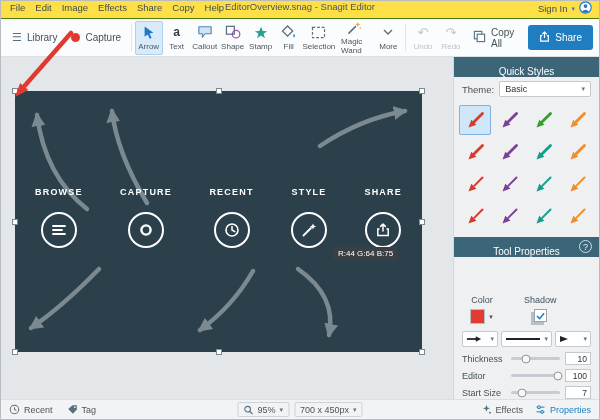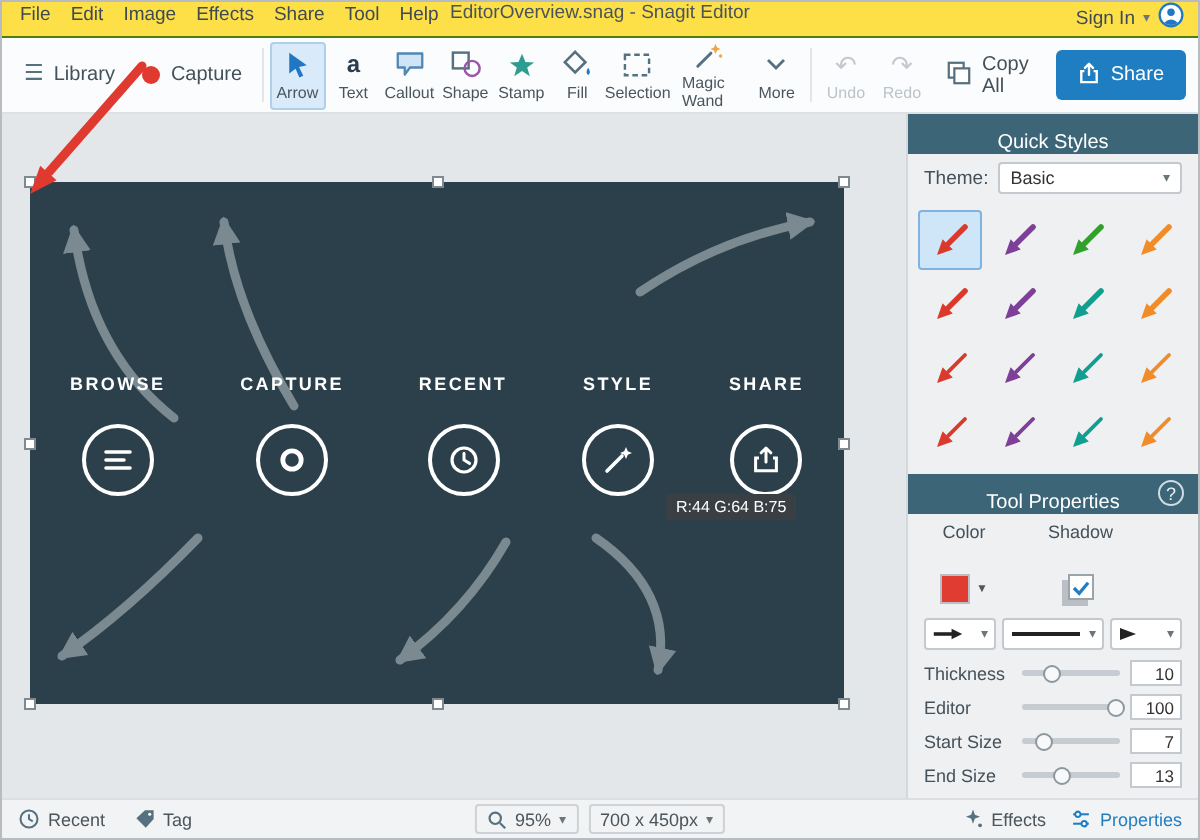--- a/index.html
+++ b/index.html
@@ -46,21 +46,21 @@
   
   .panel { width:146px; background:#eef0f2; border-left:1px solid #d4d8db; display:flex; flex-direction:column; }
   .panel-header { height:20px; background:#3c6678; color:#fff; font-size:10px; display:flex; align-items:flex-end; justify-content:center; position:relative; flex:0 0 auto; }
   .help-q { position:absolute; right:7px; top:3px; width:13px; height:13px; border:1px solid #cfdde4; border-radius:50%; font-size:9px; display:flex; align-items:center; justify-content:center; color:#e8f1f5; }
   .theme-row { display:flex; align-items:center; gap:5px; padding:4px 8px; font-size:9.5px; color:#44515a; }
   .select { flex:1; background:#fff; border:1px solid #c3c9ce; border-radius:2px; height:16px; display:flex; align-items:center; justify-content:space-between; padding:0 5px; font-size:9px; color:#333; }
   .qs-grid { display:grid; grid-template-columns:repeat(4,1fr); gap:2px; padding:4px 5px 6px; }
   .arrow-cell { height:30px; display:flex; align-items:center; justify-content:center; border:1px solid transparent; border-radius:2px; }
   .arrow-cell.selected { background:#cfe6f8; border-color:#7fb4e0; }
   .prop-row1 { display:flex; gap:30px; padding:4px 16px 3px; }
-  .prop-col { display:flex; flex-direction:column; align-items:center; gap:16px; font-size:9px; color:#44515a; }
+  .prop-col { display:flex; flex-direction:column; align-items:center; gap:4px; font-size:9px; color:#44515a;margin-top:34px; }
   .swatch-wrap { display:flex; align-items:center; gap:3px; }
   .swatch { width:15px; height:15px; background:#e03c31; border:1px solid #b9bfc4; }
   .mini-chev { font-size:6px; color:#555; }
   .chk { width:13px; height:13px; background:#fff; border:1px solid #9aa4ab; display:flex; align-items:center; justify-content:center; box-shadow:-3px 3px 0 rgba(120,130,140,.45); }
   .dd-row { display:flex; align-items:center; gap:3px; padding:4px 8px 3px; }
   .dd { background:#fff; border:1px solid #c3c9ce; border-radius:2px; height:16px; display:flex; align-items:center; justify-content:space-between; padding:0 3px; }
   .dd.sm { width:36px; } .dd.lg { flex:1; }
   .slider-row { display:flex; align-items:center; gap:5px; padding:2px 8px; height:17px; font-size:9px; color:#44515a; }
   .slider-label { width:44px; flex:0 0 auto; }
   .slider-track { flex:1; height:3px; background:#c6ccd1; border-radius:2px; position:relative; }
@@ -82,21 +82,21 @@
 <body>
 
 <div class="app">
 
   <div class="menubar">
     <span class="menu-item">File</span>
     <span class="menu-item">Edit</span>
     <span class="menu-item">Image</span>
     <span class="menu-item">Effects</span>
     <span class="menu-item">Share</span>
-    <span class="menu-item">Tool</span>
+    <span class="menu-item">Copy</span>
     <span class="menu-item">Help</span>
     <span class="window-title">EditorOverview.snag - Snagit Editor</span>
     <span class="signin">
       <span>Sign In</span>
       <span class="chev">▾</span>
       <span>
         <svg width="13" height="13" viewBox="0 0 16 16">
             <circle cx="8" cy="8" r="7" fill="#fff" stroke="#2277c4" stroke-width="1.4"></circle>
             <circle cx="8" cy="6.3" r="2.3" fill="#2277c4"></circle>
             <path d="M3.8 12.8 q4.2 -4.2 8.4 0 a7 7 0 0 1 -8.4 0 Z" fill="#2277c4"></path>

